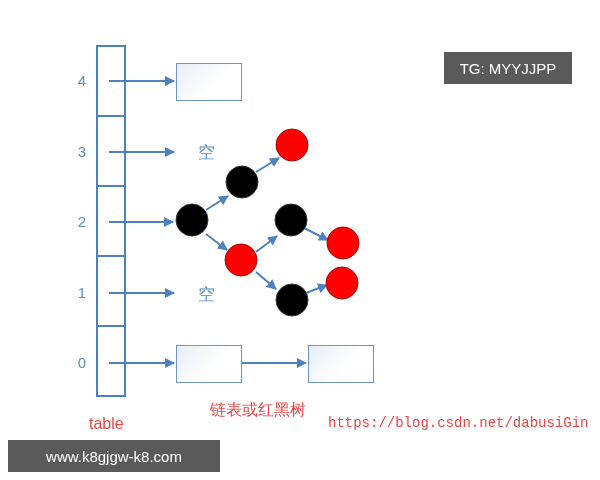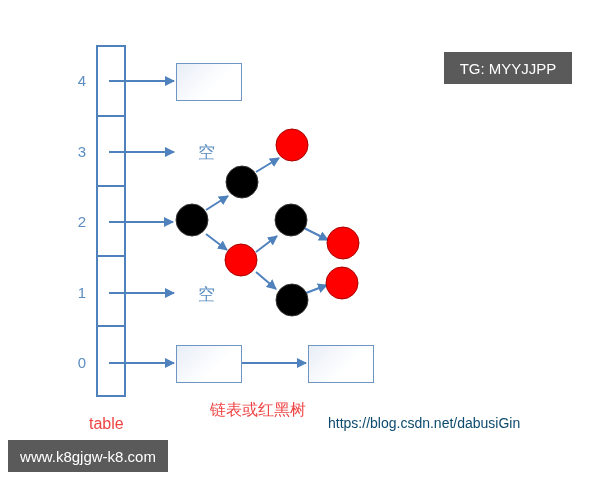--- a/index.html
+++ b/index.html
@@ -2,21 +2,21 @@
 <html><head>
   <meta charset="utf-8">
   <style>
     html, body { margin: 0; padding: 0; }
     body { width: 600px; height: 480px; background: #ffffff; position: relative; overflow: hidden; font-family: "DejaVu Sans", sans-serif; }
     .idx { position: absolute; color: #5b8dc0; font-size: 15px; font-family: "Liberation Sans", sans-serif; width: 20px; text-align: center; }
     .cell { position: absolute; left: 96px; width: 26px; height: 68px; border: 2px solid #4f81bd; box-sizing: content-box; }
     .node-box { position: absolute; width: 64px; height: 36px; border: 1px solid #6f95c3; background: linear-gradient(135deg, #e8eef7 0%, #ffffff 60%); }
     .empty { position: absolute; color: #5b8dc0; font-size: 17px; }
     .caption { position: absolute; color: #ef4444; font-size: 16px; }
-    .watermark { position: absolute; color: #0c4a6e; font-size: 14px; font-family: Liberation Sans, sans-serif; }
+    .watermark { position: absolute; color: #ef4444; font-size: 14px; font-family: Liberation Mono, monospace; }
     .badge { position: absolute; background: #5a5a5a; color: #ffffff; font-family: "Liberation Sans", sans-serif; font-size: 15px; display: flex; align-items: center; justify-content: center; }
     svg { position: absolute; left: 0; top: 0; }
   </style>
 </head>
 <body>
 
 <div class="badge" style="left:444px; top:8px; width:128px; height:32px;margin-top:44px;">
   <span>TG: MYYJJPP</span>
 </div>
 
@@ -73,15 +73,15 @@
     <circle cx="343" cy="243" r="16" fill="#ff0000" stroke="#a00"></circle>
     <circle cx="292" cy="300" r="16" fill="#000" stroke="#333"></circle>
     <circle cx="342" cy="283" r="16" fill="#ff0000" stroke="#a00"></circle>
   </g>
 </svg>
 
 <div class="caption" style="left:89px; top:415px; font-family:'Liberation Sans', sans-serif;">table</div>
 <div class="caption" style="left:210px; top:400px;">链表或红黑树</div>
 <div class="watermark" style="left:328px; top:415px;">https://blog.csdn.net/dabusiGin</div>
 
-<div class="badge" style="left:8px; top:440px; width:160px; height:32px;">
+<div class="badge" style="left:8px; top:440px; width:212px; height:32px;">
   <span>www.k8gjgw-k8.com</span>
 </div>
 
 </body></html>

